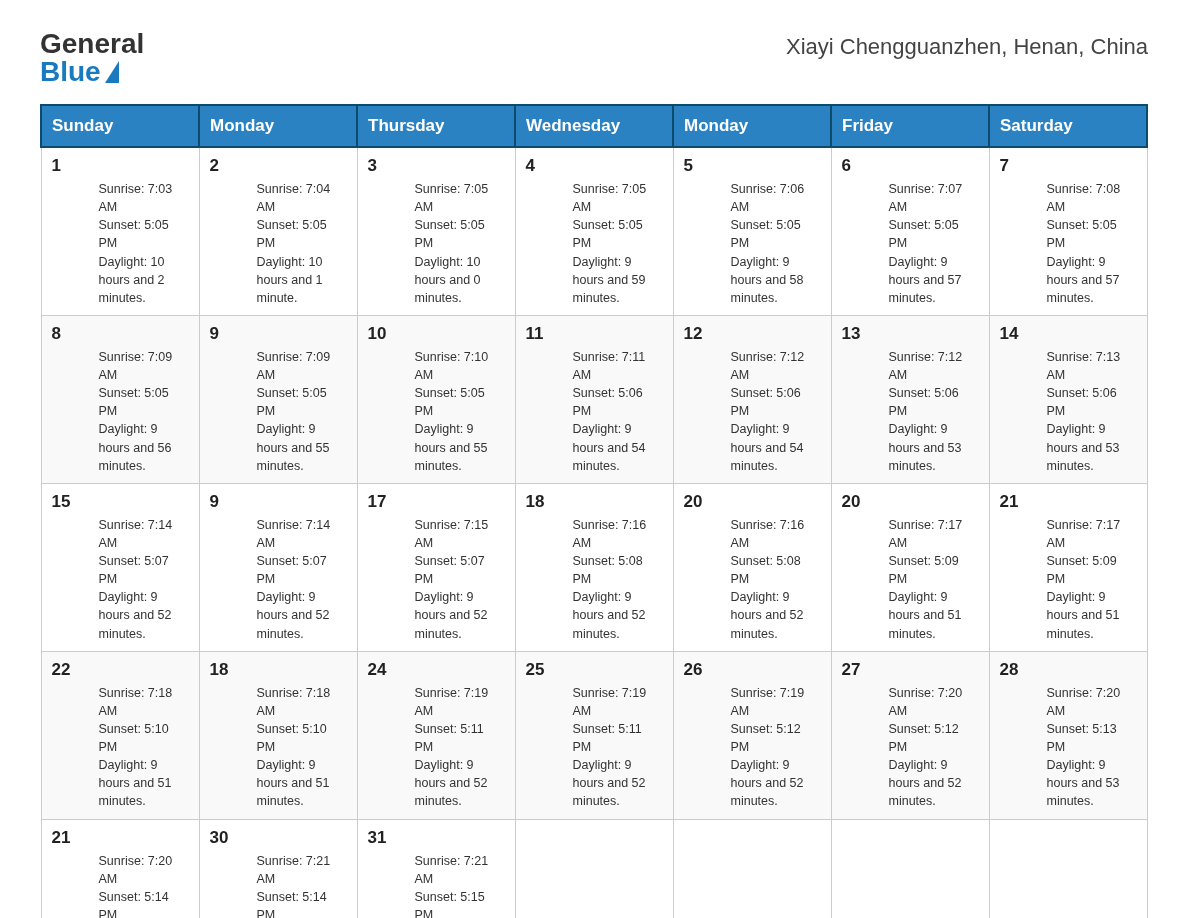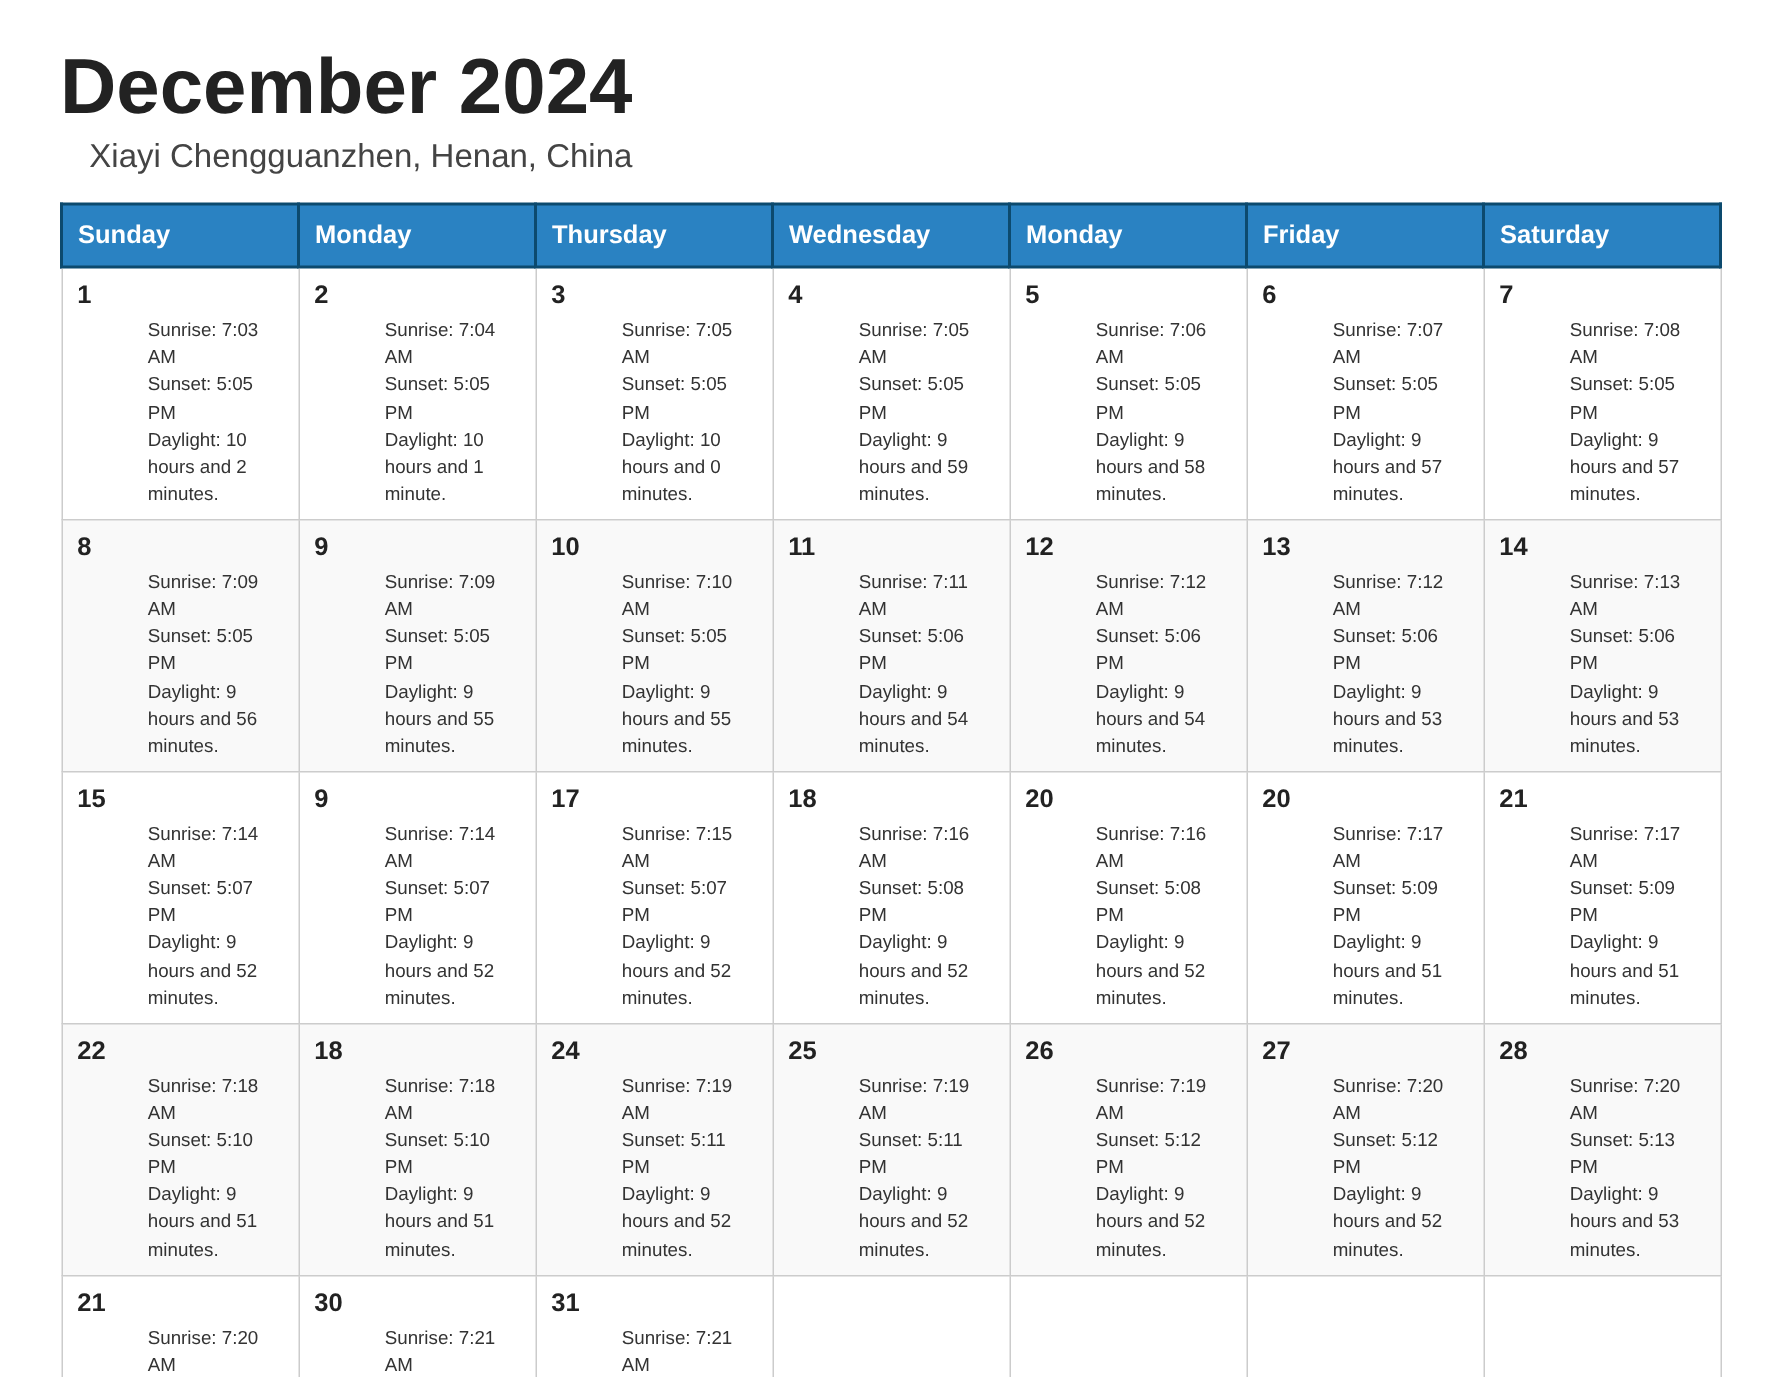--- a/index.html
+++ b/index.html
@@ -98,22 +98,28 @@
       margin-left: 47px;
     }
     .empty-cell {
       background-color: #fff;
     }
   </style>
 </head>
 <body>
 
 <div class="header">
+  <div class="logo">
+    <div class="logo-general">General</div>
+    <div style="display:flex;align-items:center;">
+      <span class="logo-blue">Blue</span>
+      <span class="logo-triangle"></span>
+    </div>
+  </div>
   <div class="title-block">
-    <div class="month-title">December 2024</div>
     <div class="location">Xiayi Chengguanzhen, Henan, China</div>
   </div>
 </div>
 
 <table class="calendar">
   <thead>
     <tr>
 
     <th>Sunday</th>
         <th>Monday</th>

